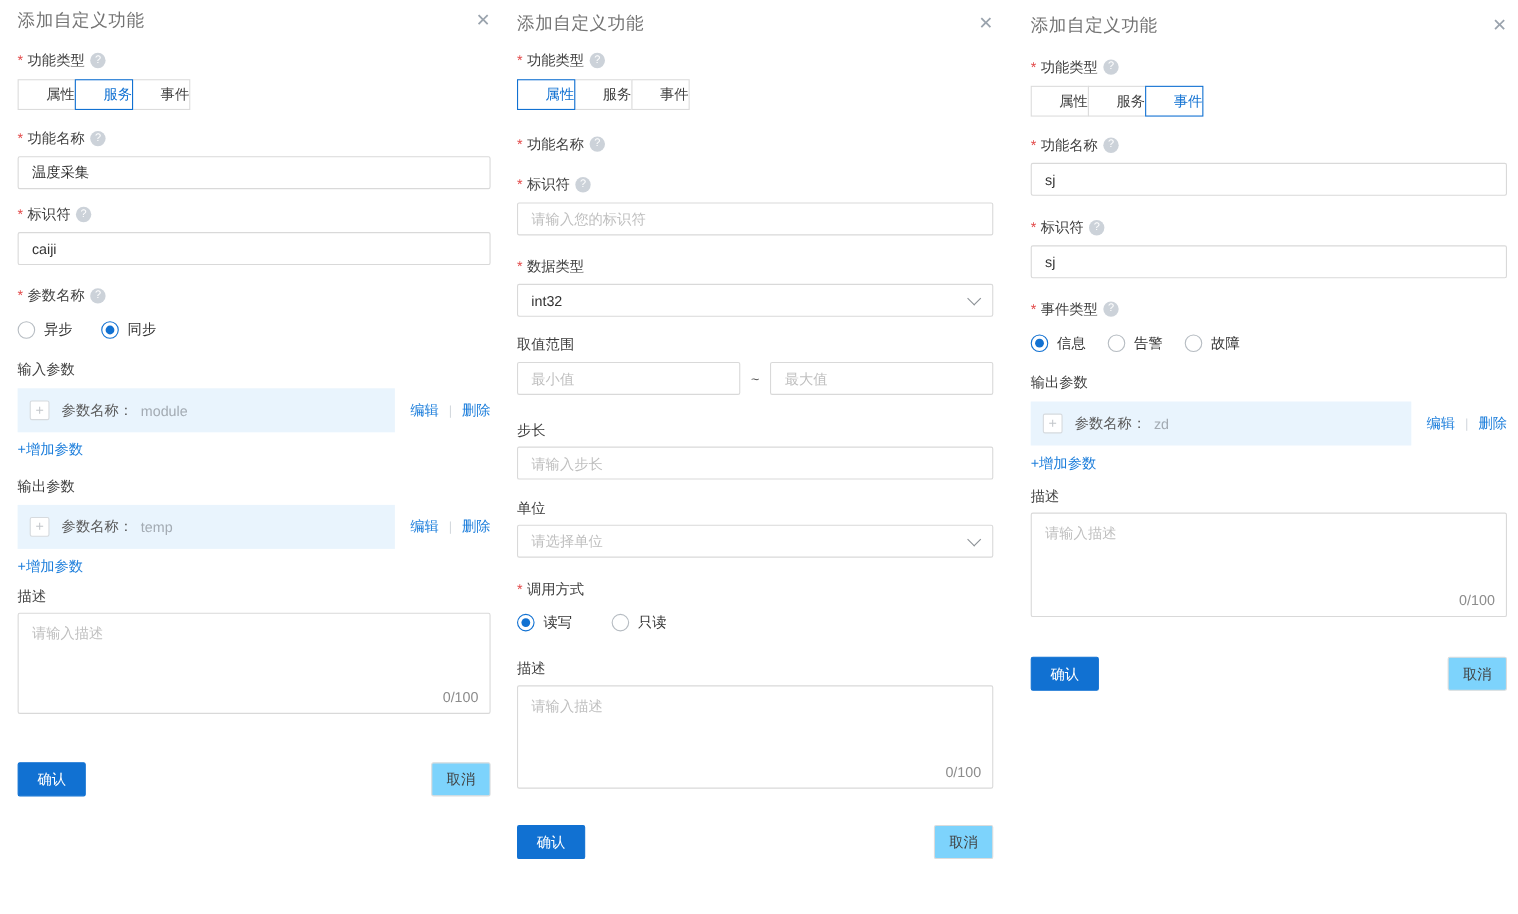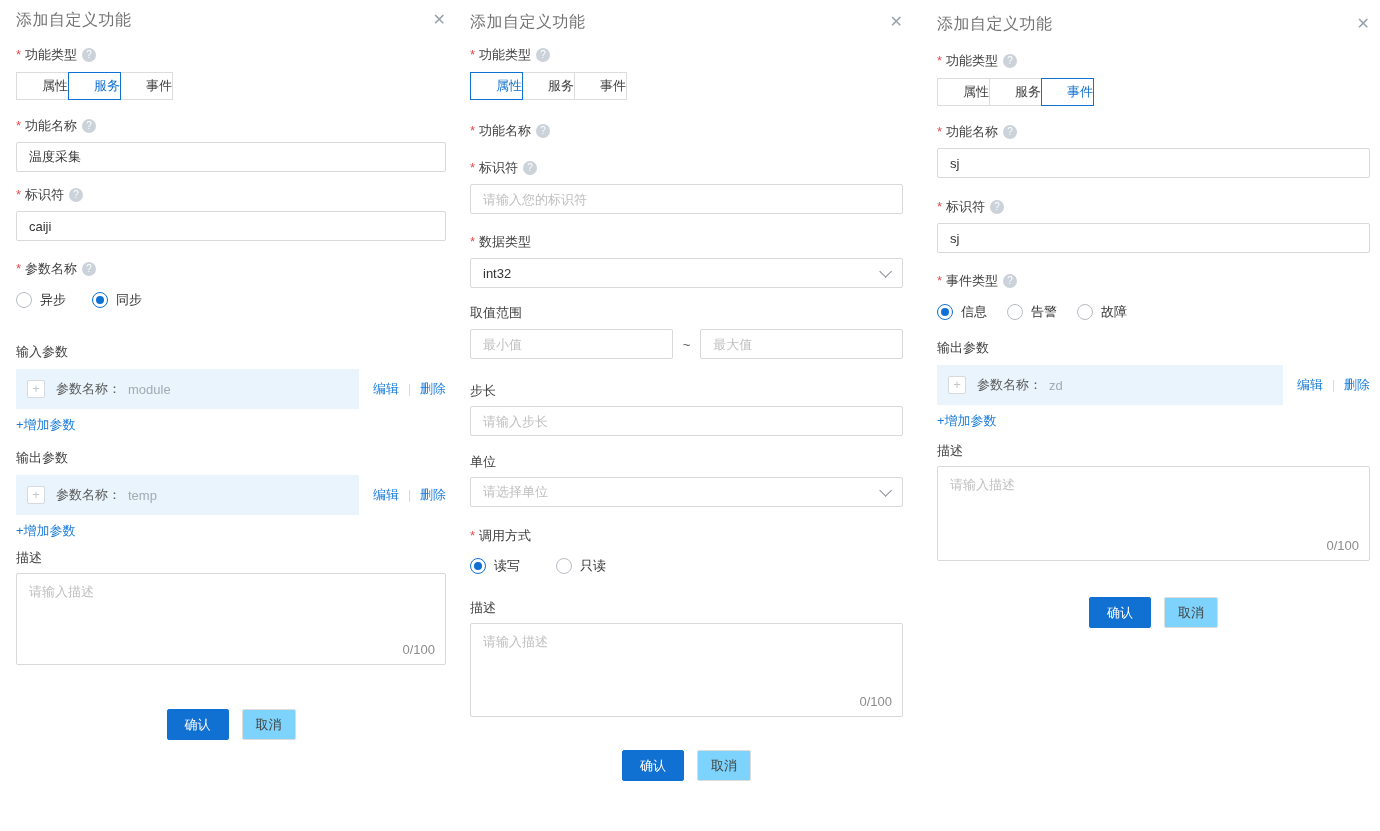--- a/index.html
+++ b/index.html
@@ -69,21 +69,21 @@
   .action-sep { color:#d4d9de; margin:0 9px; font-size:12px; }
   .add-link { display:inline-block; color:#1b7ddb; font-size:13px; cursor:pointer; margin-top:7px; }
 
   .textarea-box { position:relative; border:1px solid #d9d9d9; border-radius:2px; box-sizing:border-box; }
   .textarea-box textarea { display:block; width:100%; box-sizing:border-box; border:none; outline:none;
                resize:none; padding:9px 12px; font-size:13px; color:#333; font-family:inherit;
                background:transparent; }
   .textarea-box textarea::placeholder { color:#bfbfbf; }
   .char-counter { position:absolute; right:10px; bottom:7px; font-size:13px; color:#8c8c8c; }
 
-  .btn-row { display:flex; justify-content:center; align-items:center; }
+  .btn-row { display:flex; justify-content:space-between; align-items:center; }
   .btn { height:31px; box-sizing:border-box; font-size:13px; border-radius:2px; cursor:pointer;
          display:flex; align-items:center; justify-content:center; font-family:inherit; }
   .btn-primary { background:#1171d2; border:1px solid #1171d2; color:#fff; padding:0 17px; }
   .btn-default { background:#7dd3fc; border:1px solid #dcdcdc; color:#404040; padding:0 13px; margin-left:13px; }
 </style>
 </head>
 <body>
 
 <div class="dialog" id="dlg-service">
   <div class="dlg-header" style="padding-top:8px;">
@@ -133,21 +133,21 @@
         <span class="radio-dot"></span>
         <span class="radio-label">异步</span>
       </div>
       <div class="radio checked">
         <span class="radio-dot"></span>
         <span class="radio-label">同步</span>
       </div>
     </div>
   </div>
 
-  <div style="margin-top:34px;">
+  <div style="margin-top:18px;">
     <div class="form-label" style="margin-bottom:8px;">
       <span>输入参数</span>
     </div>
     <div class="param-row">
       <div class="param-box">
         <span class="plus-box">+</span>
         <span class="param-name">参数名称：</span>
         <span class="param-value">module</span>
       </div>
       <div class="param-actions">

